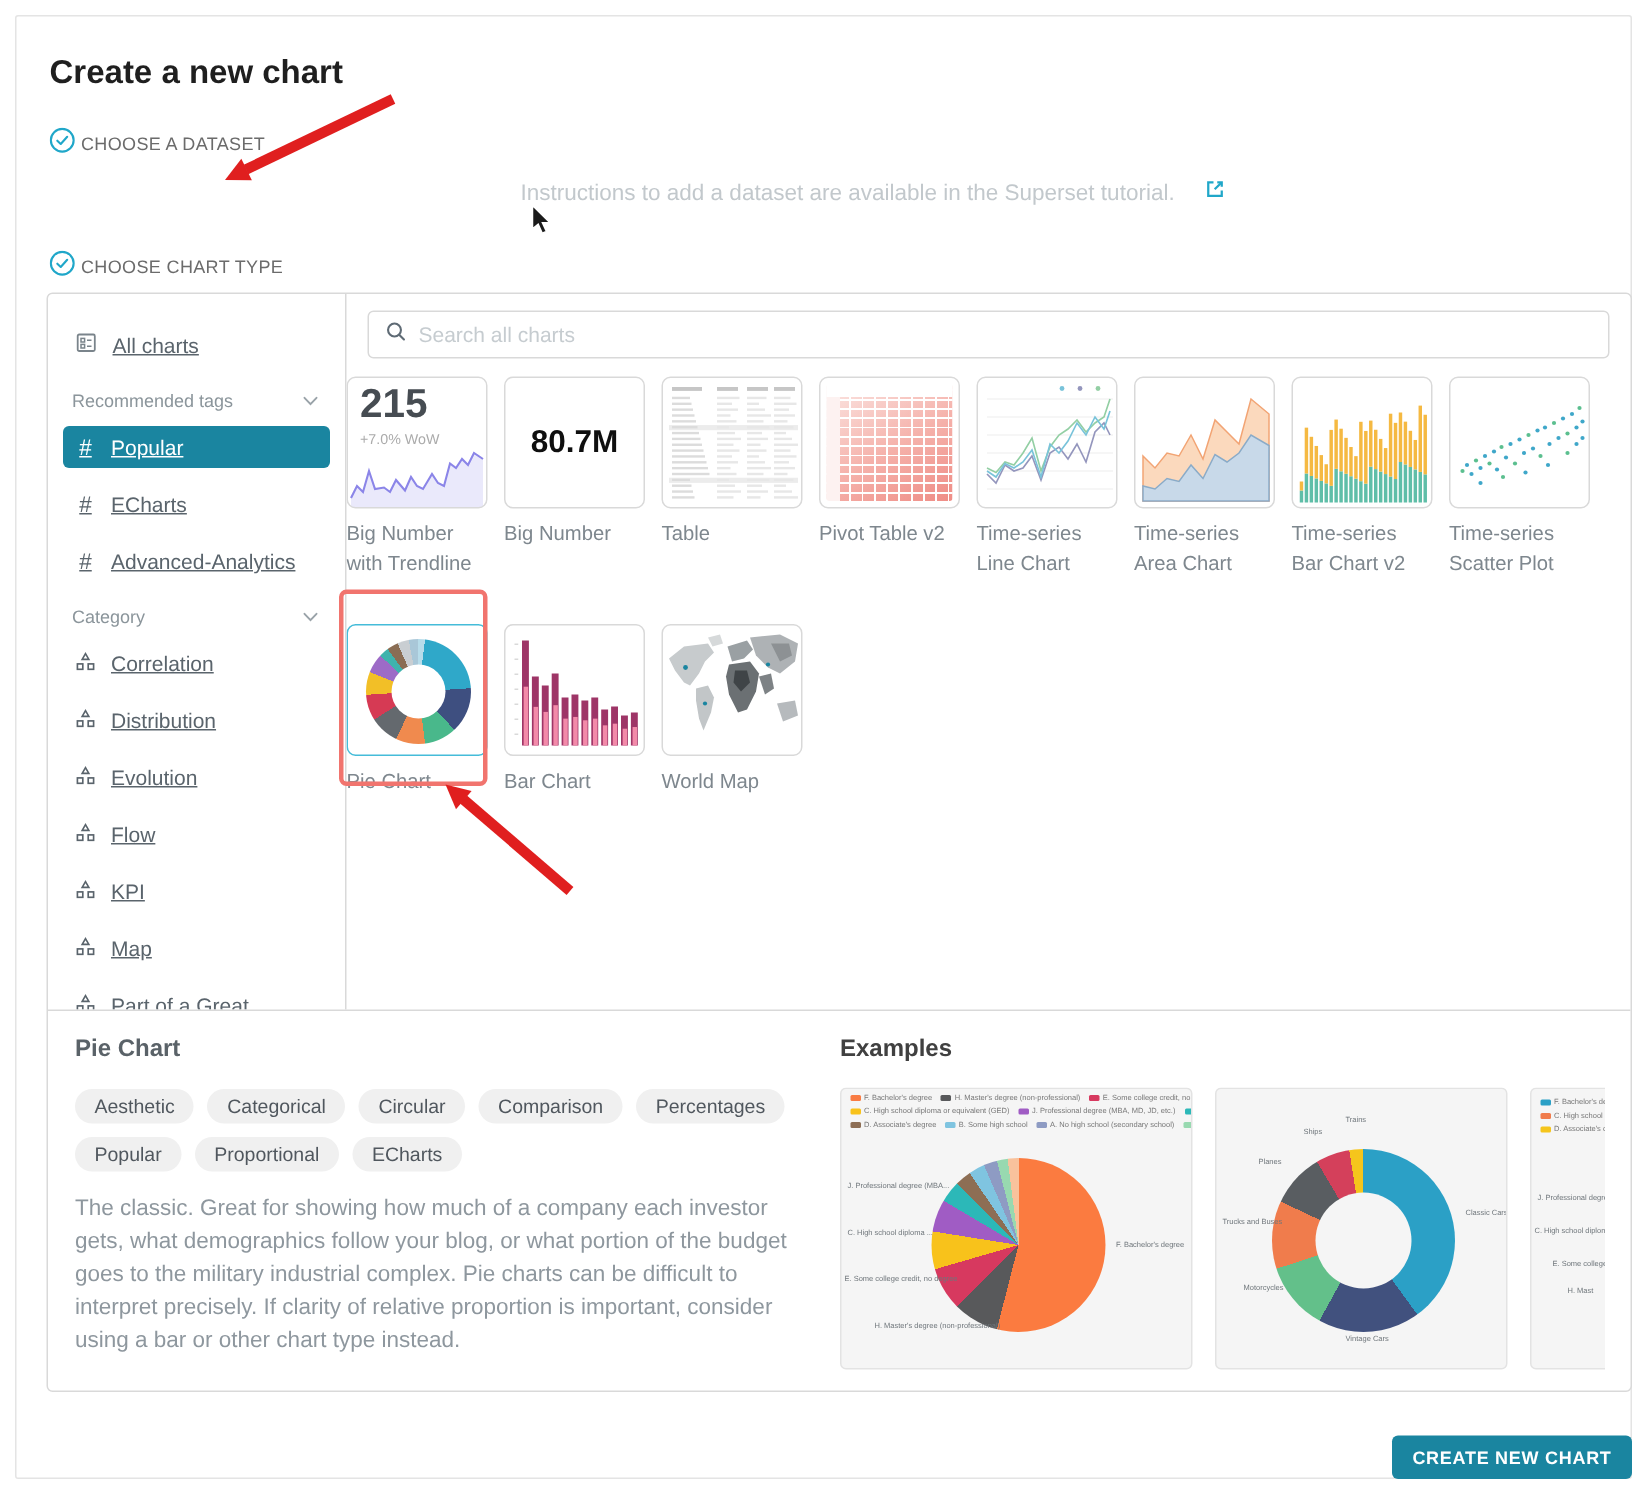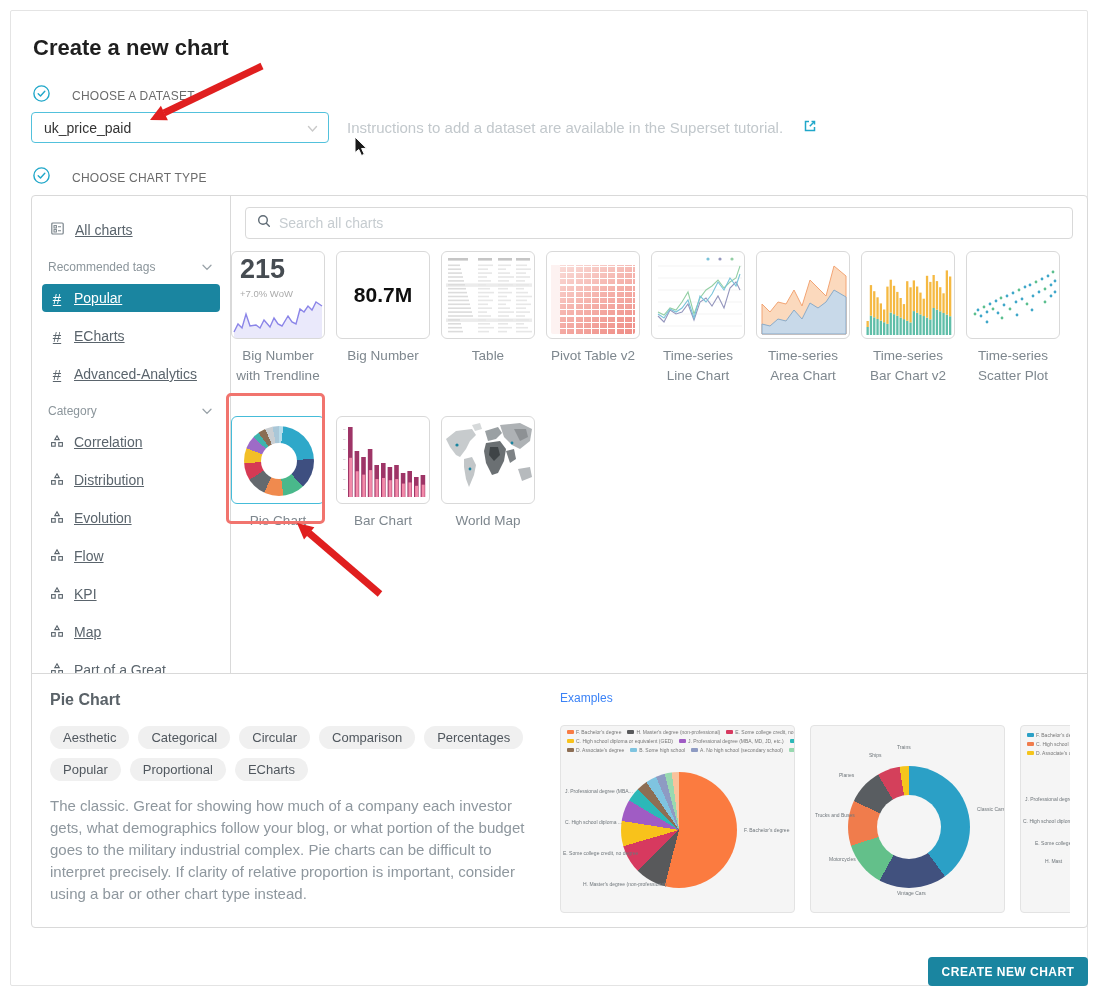--- a/index.html
+++ b/index.html
@@ -5,21 +5,21 @@
   * { margin:0; padding:0; box-sizing:border-box; }
   html,body { width:1098px; height:998px; background:#fff; overflow:hidden;
     font-family:"Liberation Sans","DejaVu Sans",sans-serif; }
 
   
   .outer { position:absolute; left:10px; top:10px; width:1078px; height:976px;
     border:1px solid #e4e4e4; border-radius:2px; background:#fff; }
 
   .page-title { position:absolute; left:22px; top:24px; font-size:22px; font-weight:700; color:#1f1f1f; }
 
-  .step-row { position:absolute; display:flex; align-items:center; gap:22px;justify-content:center; }
+  .step-row { position:absolute; display:flex; align-items:center; gap:4px;justify-content:center; }
   .step-label { font-size:12px; color:#6b6b6b; letter-spacing:.02em; }
 
   .dataset-select { position:absolute; left:20px; top:101px; width:298px; height:31px;
     border:1px solid #52c1dc; border-radius:4px; background:#fff; display:flex;
     align-items:center; padding:0 10px 0 12px; cursor:pointer; }
   .dataset-select .val { flex:1; font-size:14px; color:#333; }
 
   .instructions { position:absolute; left:336px; top:108px; font-size:15px; color:#c2c8cc;
     display:flex; align-items:center; gap:20px; }
 
@@ -42,21 +42,21 @@
   .search-box input { border:none; outline:none; flex:1; font-size:14px; color:#333;
     font-family:"Liberation Sans","DejaVu Sans",sans-serif; }
   .search-box input::placeholder { color:#c6ccd0; }
 
   .tiles { margin:12px 0; display:flex; flex-wrap:wrap; column-gap:11px; row-gap:26px; }
   .chart-card { width:94px; cursor:pointer; }
   .thumb { position:relative; width:94px; height:88px; border:1px solid #d9d9d9; border-radius:6px;
     background:#fff; overflow:hidden; }
   .thumb.sel { border:1.5px solid #45bcd9; }
   .lbl { margin-top:7px; min-height:44px; font-size:13.5px; line-height:1.5; color:#7e878e;
-    text-align:center; white-space:pre-line; }
+    white-space:pre-line; }
 
   
   .bn-val { position:absolute; left:8px; top:2px; font-size:27px; font-weight:600; color:#464c52; }
   .bn-sub { position:absolute; left:8px; top:36px; font-size:9.5px; color:#ababab; }
   .bn-center { position:absolute; inset:0; display:flex; align-items:center; justify-content:center;
     font-size:21px; font-weight:700; color:#0f0f0f; }
   .pivot-bg { position:absolute; inset:4px; border-radius:2px; background:
       linear-gradient(#ffffff 0 9px, rgba(255,255,255,0) 9px),
       linear-gradient(90deg, #fdf2f1 0 9px, rgba(255,255,255,0) 9px),
       repeating-linear-gradient(0deg, rgba(255,255,255,0) 0 5px, #fff 5px 6.2px),
@@ -72,21 +72,21 @@
   
   .details-row { position:absolute; left:0; top:477px; width:100%; height:255px;
     border-top:1px solid #d9d9d9; }
   .det-title { position:absolute; left:18px; top:17px; font-size:16px; font-weight:700; color:#5a6268; }
   .tags { position:absolute; left:18px; top:52px; width:480px; display:flex; flex-wrap:wrap;
     column-gap:9px; row-gap:9px; }
   .tag { background:#f0f0f0; color:#50575e; font-size:13px; padding:4px 13px; border-radius:12px; }
   .det-desc { position:absolute; left:18px; top:121px; width:482px; font-size:15px;
     line-height:1.47; color:#8e979e; }
 
-  .ex-title { position:absolute; left:528px; top:17px; font-size:12px; font-weight:400; color:#3b82f6; }
+  .ex-title { position:absolute; left:528px; top:17px; font-size:16px; font-weight:700; color:#404040; }
   .ex-row { position:absolute; left:528px; top:51px; width:510px; height:190px; overflow:hidden;
     display:flex; gap:15px; }
   .ex-card { flex:none; width:235px; height:188px; background:#f5f5f5; border:1px solid #e3e3e3;
     border-radius:4px; position:relative; overflow:hidden; }
   .ex-card.c2 { width:195px; }
   .lg-row { display:flex; gap:6px; margin:3px 0 0 6px; }
   .lg { display:flex; align-items:center; gap:2px; font-size:5px; color:#777; white-space:nowrap; }
   .sw { width:7px; height:4px; border-radius:1px; flex:none; }
   .tiny-lab { position:absolute; font-size:5px; color:#6f767b; white-space:nowrap; }
   .pie1 { position:absolute; left:60px; top:46px; width:116px; height:116px; border-radius:50%;
@@ -118,28 +118,20 @@
   <div class="step-row" style="left:22px; top:74px;">
     <span>
       <svg width="17" height="17" viewBox="0 0 17 17">
           <circle cx="8.5" cy="8.5" r="7.6" stroke="#20A7C9" stroke-width="1.4" fill="none"></circle>
           <path d="M5.2 8.8 L7.5 11 L11.8 6.2" stroke="#20A7C9" stroke-width="1.4" fill="none" stroke-linecap="round" stroke-linejoin="round"></path>
         </svg>
     </span>
     <span class="step-label">CHOOSE A DATASET</span>
   </div>
 
-  <div class="dataset-select">
-    <span class="val">uk_price_paid</span>
-    <span>
-      <svg width="11" height="8" viewBox="0 0 11 8">
-          <path d="M1.5 1.5 L5.5 6 L9.5 1.5" stroke="#c9c9c9" stroke-width="1.4" fill="none" stroke-linecap="round"></path>
-        </svg>
-    </span>
-  </div>
 
   <div class="instructions">
     <span>Instructions to add a dataset are available in the Superset tutorial.</span>
     <span>
       <svg width="14" height="14" viewBox="0 0 14 14">
           <path d="M6 2.5 H2.5 V11.5 H11.5 V8" stroke="#20A7C9" stroke-width="1.5" fill="none"></path>
           <path d="M8.5 2.5 H11.5 V5.5" stroke="#20A7C9" stroke-width="1.5" fill="none"></path>
           <path d="M11.2 2.8 L6.8 7.2" stroke="#20A7C9" stroke-width="1.5" fill="none"></path>
         </svg>
     </span>

